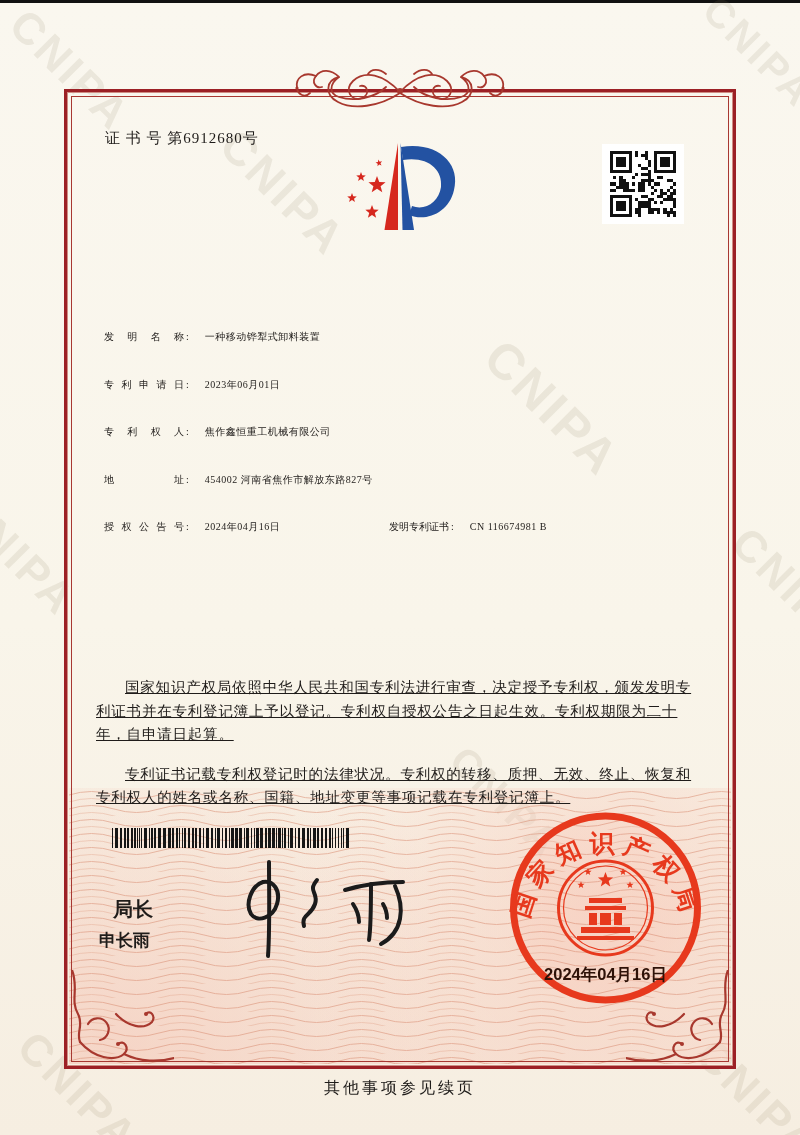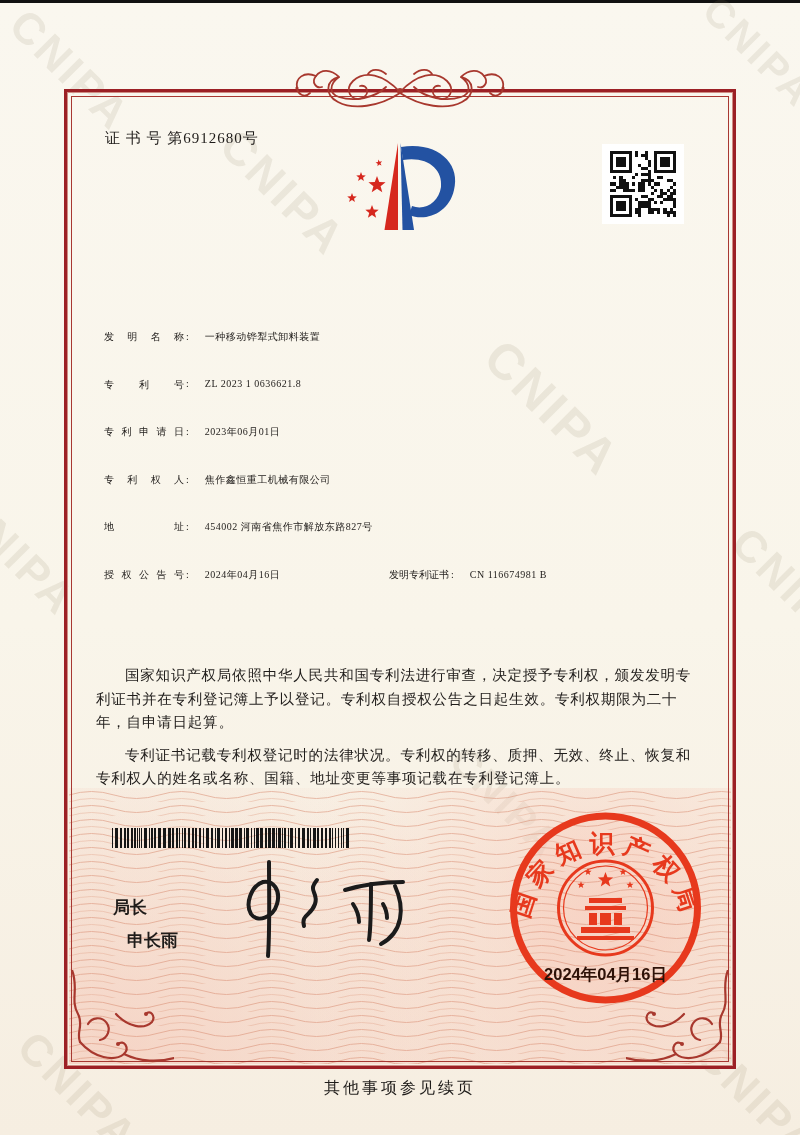--- a/index.html
+++ b/index.html
@@ -28,34 +28,34 @@
   .ornament{position:absolute;left:283px;top:62px;}
   
   .fields{position:absolute;left:104px;top:330px;width:600px;font-size:10px;}
   .frow{position:relative;height:47.5px;}
   .flabel{display:inline-block;width:80px;text-align:justify;text-align-last:justify;vertical-align:top;}
   .fcolon{margin:0 16px 0 2px;}
   .fvalue{letter-spacing:0.5px;}
   .fpair2{position:absolute;left:285px;top:0;}
   
   .paras{position:absolute;left:96px;top:660px;width:608px;font-size:14.5px;line-height:23.5px;letter-spacing:0.8px;}
-  .paras p{margin:4px 0 9px 0;text-indent:2em;}
+  .paras p{margin:16px 0 9px 0;text-indent:2em;text-decoration:underline;}
   
   .waves{position:absolute;left:69px;top:788px;width:662px;height:276px;
      background:
        radial-gradient(circle at 80% 45%, rgba(247,203,187,0.55), rgba(247,203,187,0) 55%),
        radial-gradient(circle at 8% 95%, rgba(244,198,182,0.5), rgba(244,198,182,0) 55%),
        linear-gradient(180deg, rgba(247,231,220,0.1) 0%, rgba(246,219,205,0.55) 100%);}
   .waves svg{display:block;opacity:.55;}
   
   .barcode{position:absolute;left:112px;top:828px;width:242px;height:20px;font-size:0;white-space:nowrap;overflow:hidden;}
   .barcode span{display:inline-block;height:20px;vertical-align:top;}
   .sigtitle{position:absolute;left:113px;top:896px;font-family:Liberation Mono, monospace;
-            font-weight:700;font-size:17px;}
-  .signame{position:absolute;left:127px;top:929px;font-family:"Liberation Sans","DejaVu Sans",sans-serif;
+            font-weight:700;font-size:20px;}
+  .signame{position:absolute;left:99px;top:929px;font-family:"Liberation Sans","DejaVu Sans",sans-serif;
             font-weight:700;font-size:17px;}
   .signature{position:absolute;left:225px;top:852px;}
   
   .seal{position:absolute;left:503px;top:808px;}
   
   .pagenum{position:absolute;left:0;top:1039px;width:800px;text-align:center;font-size:13px;letter-spacing:1px;}
   .contnote{position:absolute;left:0;top:1078px;width:800px;text-align:center;font-size:16px;letter-spacing:3px;}
   .corner{position:absolute;}
 </style>
 </head>
@@ -269,23 +269,20 @@
         <rect x="2" y="16" width="3" height="3" fill="#111"></rect>
       </svg>
   </div>
 
 
   <div class="fields">
     <div class="frow">
       <span class="flabel">发明名称</span><span class="fcolon">:</span><span class="fvalue">一种移动铧犁式卸料装置</span>
     </div>
     <div class="frow">
-      <span class="flabel">专利号</span><span class="fcolon">:</span><span class="fvalue">ZL 2023 1 0636621.8</span>
-    </div>
-    <div class="frow">
       <span class="flabel">专利申请日</span><span class="fcolon">:</span><span class="fvalue">2023年06月01日</span>
     </div>
     <div class="frow">
       <span class="flabel">专利权人</span><span class="fcolon">:</span><span class="fvalue">焦作鑫恒重工机械有限公司</span>
     </div>
     <div class="frow">
       <span class="flabel">地址</span><span class="fcolon">:</span><span class="fvalue">454002 河南省焦作市解放东路827号</span>
     </div>
     <div class="frow">
       <span class="flabel">授权公告号</span><span class="fcolon">:</span><span class="fvalue">2024年04月16日</span>

